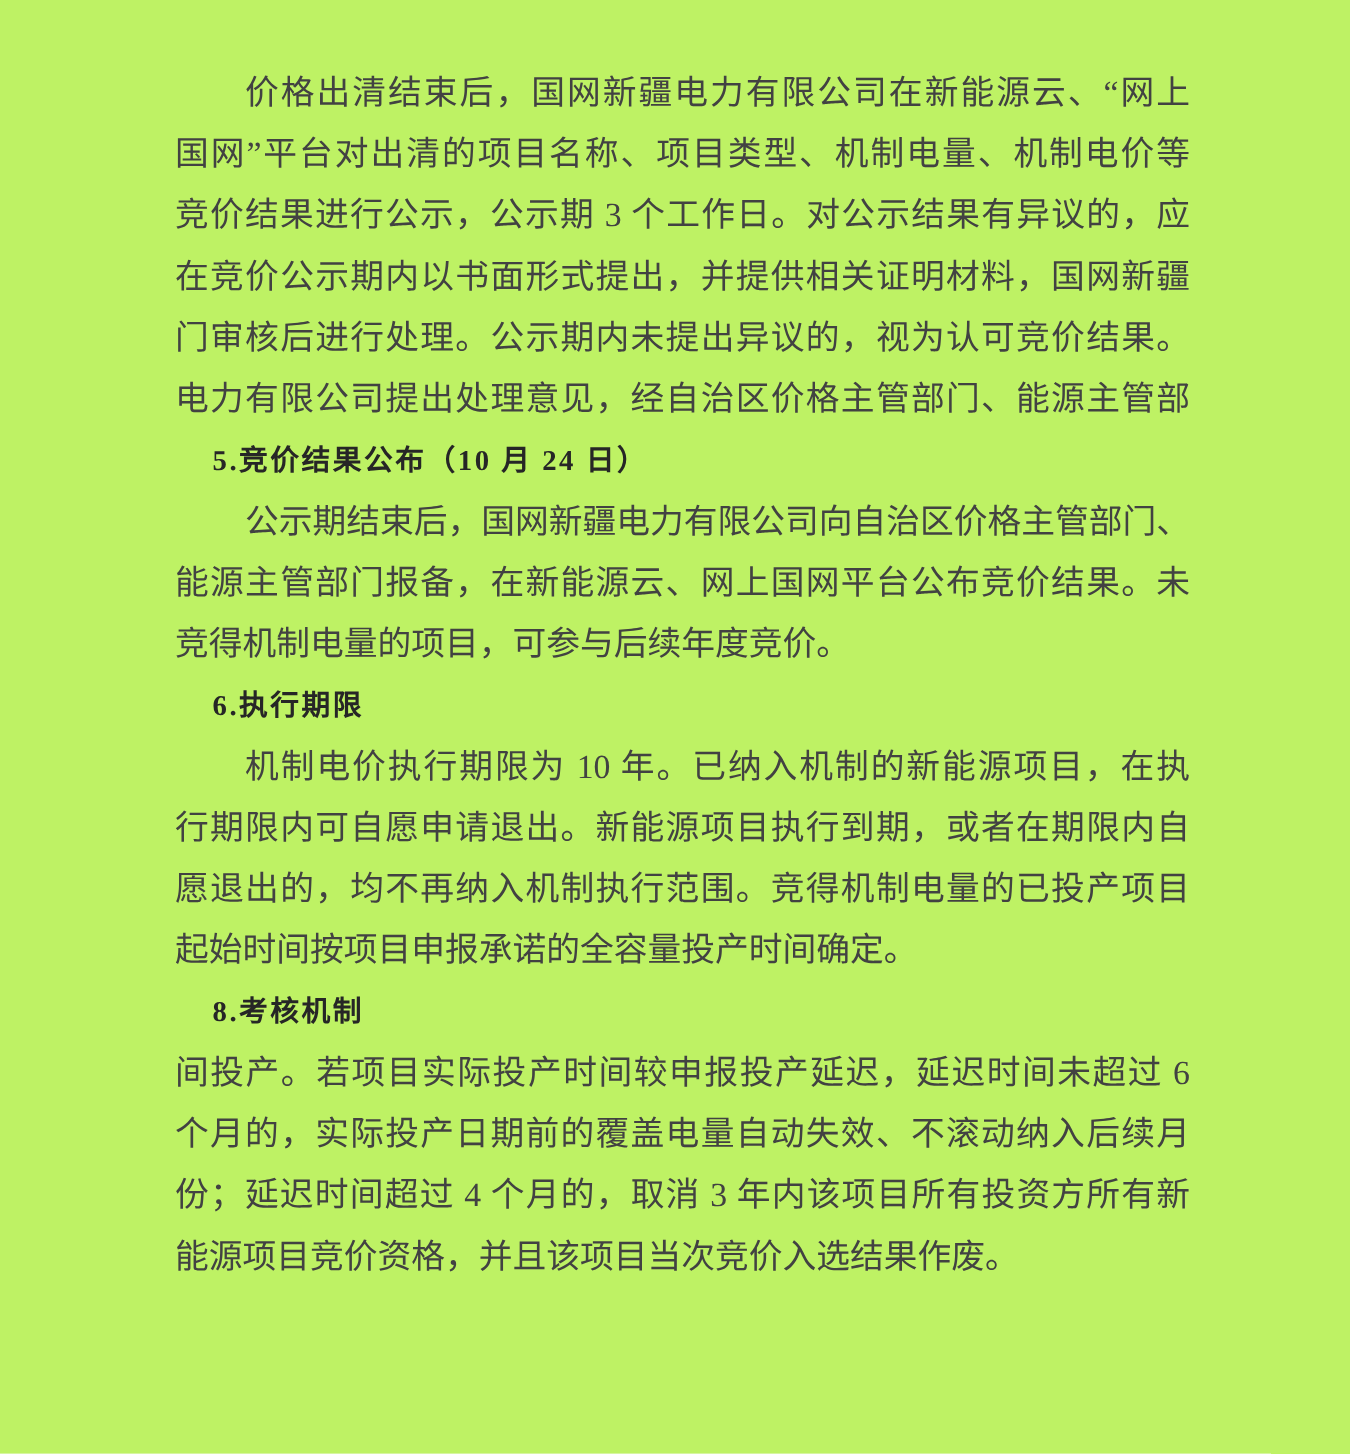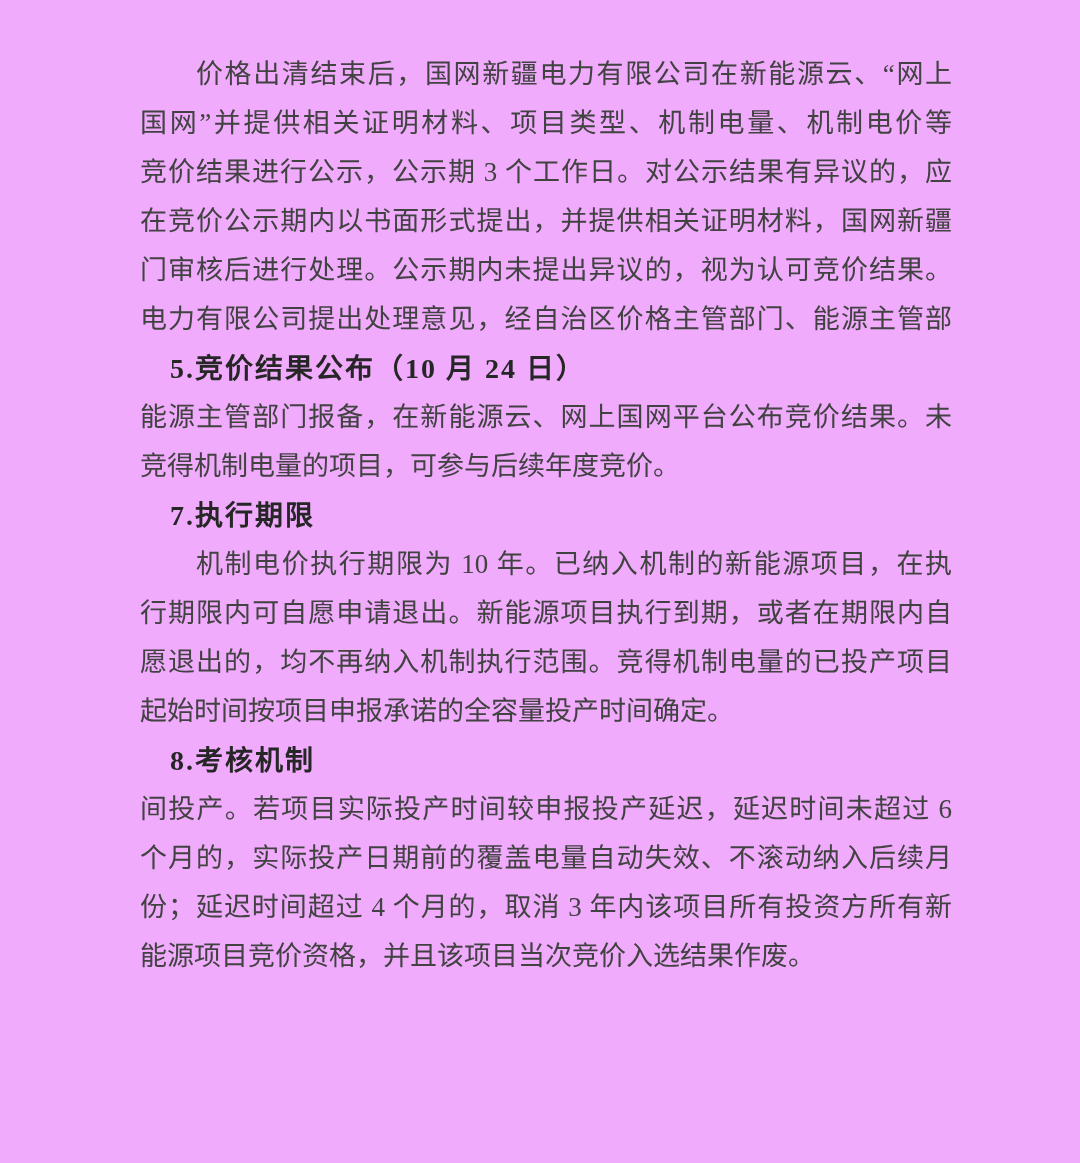--- a/index.html
+++ b/index.html
@@ -5,21 +5,21 @@
 <style>
   html, body {
     margin: 0;
     padding: 0;
     background: #fcfcfc;
   }
   .page {
     position: relative;
     width: 1080px;
     height: 1163px;
-    background: #f0abfc;
+    background: #bef264;
     overflow: hidden;
   }
   .content {
     position: absolute;
     left: 140px;
     top: 50px;
     width: 812px;
     font-family: "Liberation Serif", "DejaVu Serif", serif;
     font-size: 27px;
     color: #424242;
@@ -38,41 +38,42 @@
   }
   .line.indent {
     text-indent: 56px;
   }
   .heading {
     height: 49px;
     line-height: 49px;
     font-weight: bold;
     color: #262626;
     padding-left: 30px;
-    font-size: 28px;
+    font-size: 23px;
     letter-spacing: 2px;
     text-align: left;
     overflow: hidden;
   }
 </style>
 </head>
 <body>
 
 <div class="page">
   <div class="content" id="doc-content">
       <div class="line indent">价格出清结束后，国网新疆电力有限公司在新能源云、“网上</div>
-      <div class="line">国网”并提供相关证明材料、项目类型、机制电量、机制电价等</div>
+      <div class="line">国网”平台对出清的项目名称、项目类型、机制电量、机制电价等</div>
       <div class="line">竞价结果进行公示，公示期 3 个工作日。对公示结果有异议的，应</div>
       <div class="line">在竞价公示期内以书面形式提出，并提供相关证明材料，国网新疆</div>
       <div class="line">门审核后进行处理。公示期内未提出异议的，视为认可竞价结果。</div>
       <div class="line">电力有限公司提出处理意见，经自治区价格主管部门、能源主管部</div>
       <div class="heading">5.竞价结果公布（10 月 24 日）</div>
+      <div class="line indent">公示期结束后，国网新疆电力有限公司向自治区价格主管部门、</div>
       <div class="line">能源主管部门报备，在新能源云、网上国网平台公布竞价结果。未</div>
       <div class="line no-fill">竞得机制电量的项目，可参与后续年度竞价。</div>
-      <div class="heading">7.执行期限</div>
+      <div class="heading">6.执行期限</div>
       <div class="line indent">机制电价执行期限为 10 年。已纳入机制的新能源项目，在执</div>
       <div class="line">行期限内可自愿申请退出。新能源项目执行到期，或者在期限内自</div>
       <div class="line">愿退出的，均不再纳入机制执行范围。竞得机制电量的已投产项目</div>
       <div class="line no-fill">起始时间按项目申报承诺的全容量投产时间确定。</div>
       <div class="heading">8.考核机制</div>
       <div class="line">间投产。若项目实际投产时间较申报投产延迟，延迟时间未超过 6</div>
       <div class="line">个月的，实际投产日期前的覆盖电量自动失效、不滚动纳入后续月</div>
       <div class="line">份；延迟时间超过 4 个月的，取消 3 年内该项目所有投资方所有新</div>
       <div class="line no-fill">能源项目竞价资格，并且该项目当次竞价入选结果作废。</div>
     </div>

